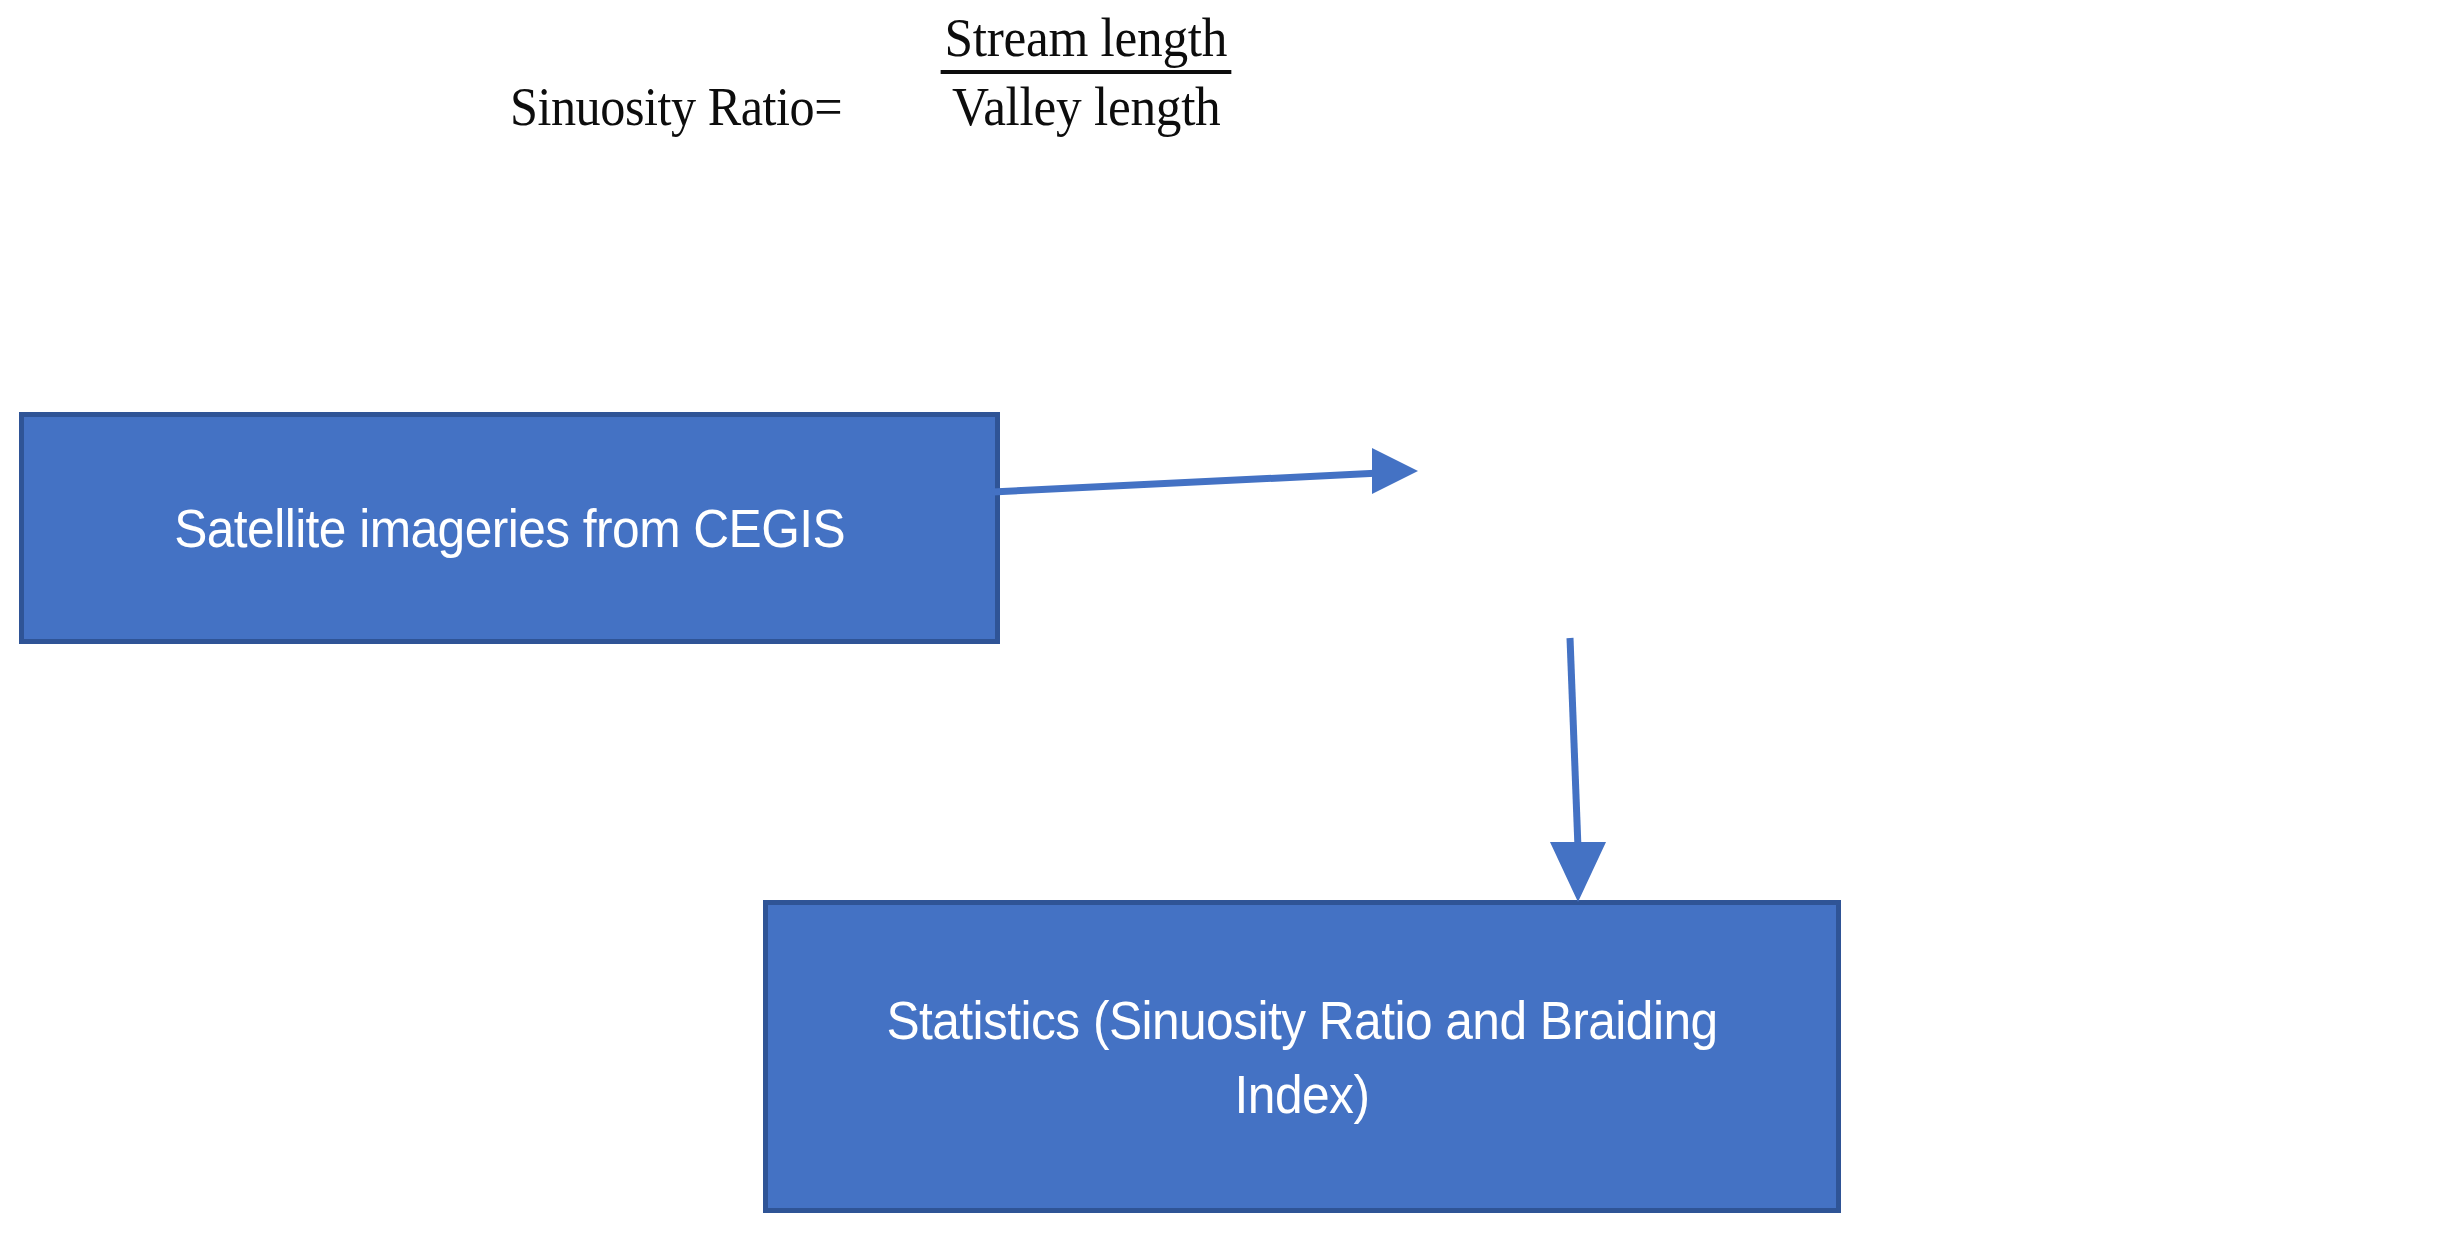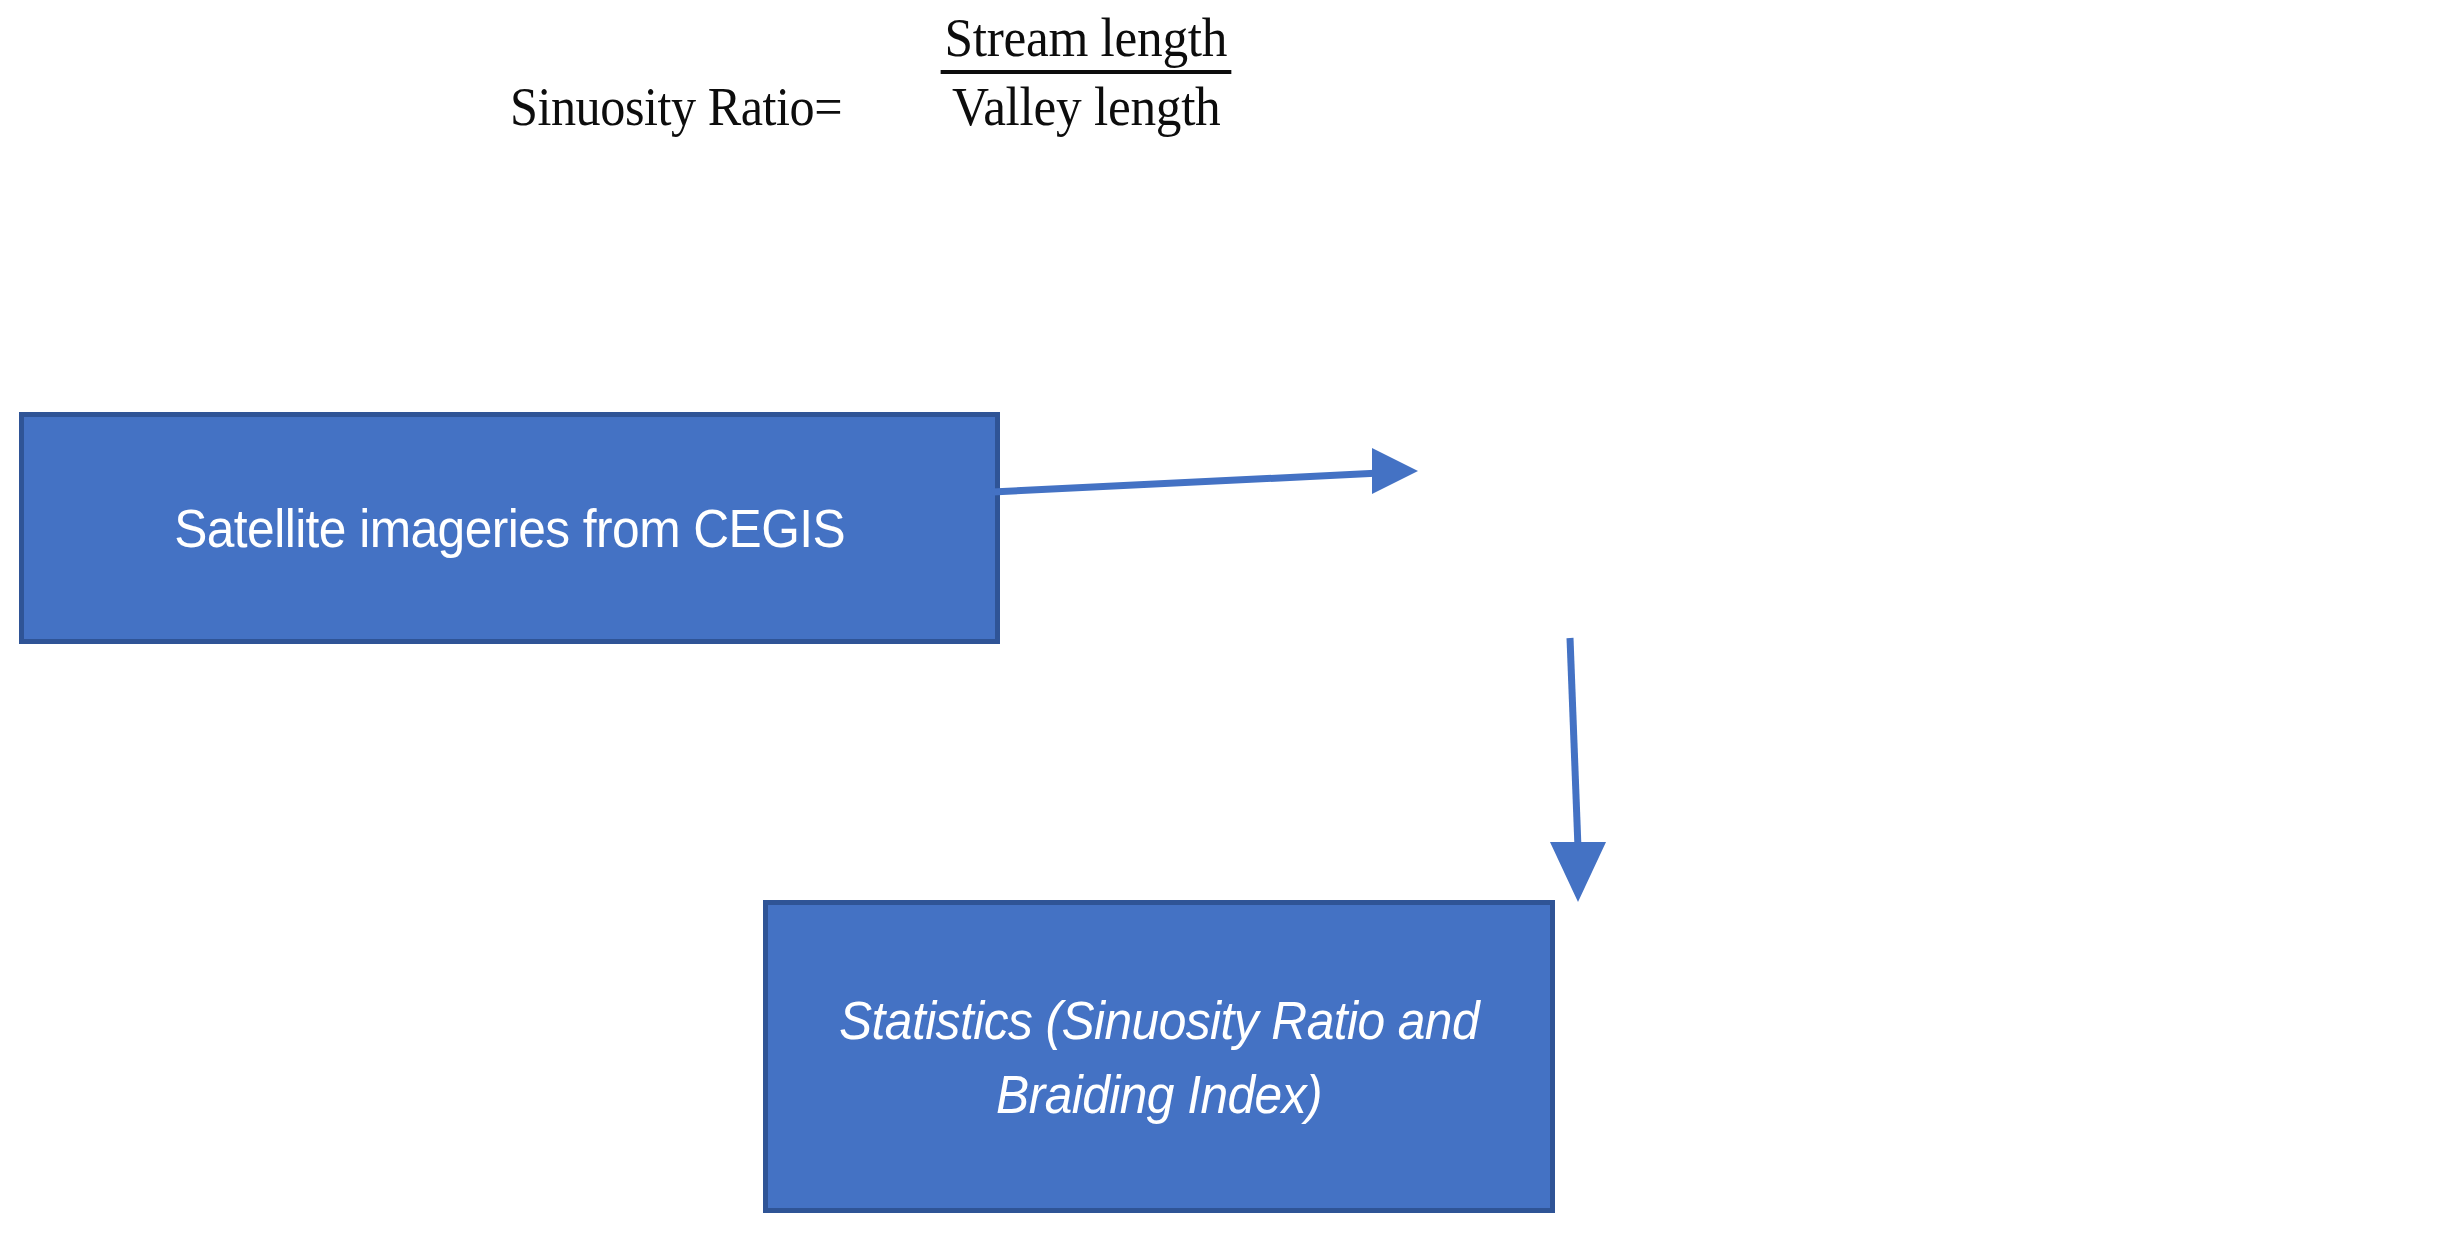--- a/index.html
+++ b/index.html
@@ -77,21 +77,21 @@
     display: block;
     font-size: 54px;
     line-height: 74px;
     letter-spacing: -0.6px;
     transform: scaleX(0.92);
     padding: 0 16px;
   }
 
   #box-source   { left: 19px;   top: 412px; width: 981px;  height: 232px; }
   #box-calc     { left: 1417px; top: 395px; width: 1015px; height: 247px; }
-  #box-stats    { left: 763px;  top: 900px; width: 792px;  height: 313px; font-style: italic; }
+  #box-stats    { left: 763px;  top: 900px; width: 1078px;  height: 313px; }
 
   
   .connector {
     position: absolute;
     overflow: visible;
     pointer-events: none;
   }
   #arrow-source-to-calc {
     left: 990px;
     top: 430px;

